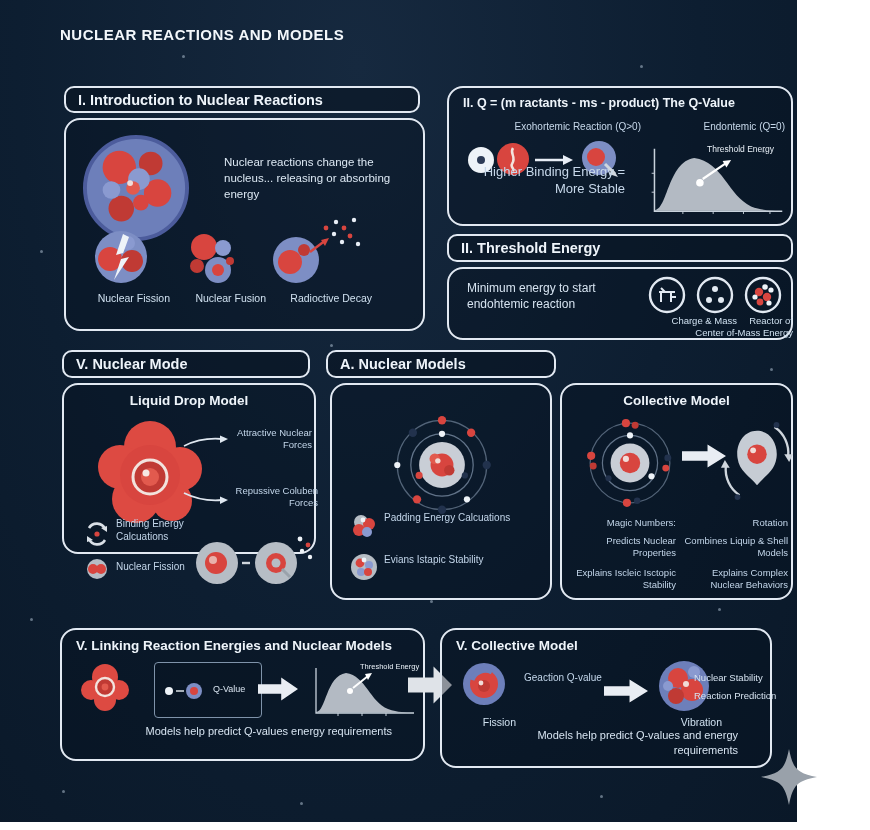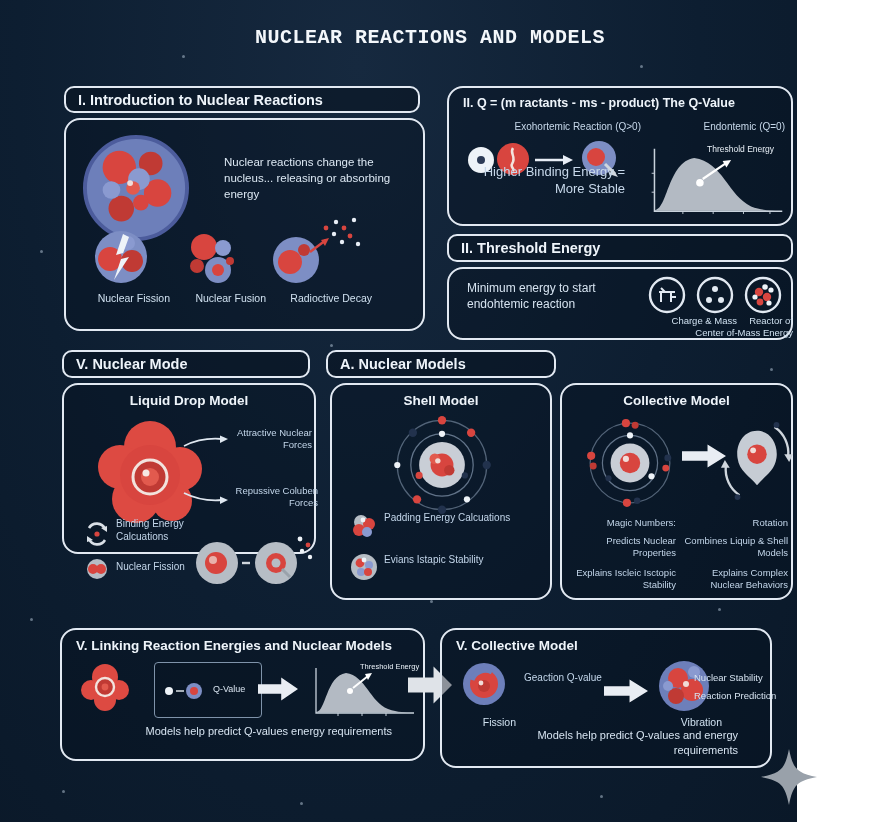--- a/index.html
+++ b/index.html
@@ -4,22 +4,22 @@
 <style>
   html,body{margin:0;padding:0;background:#ffffff;}
   #canvas{position:relative;width:870px;height:830px;background:#ffffff;overflow:hidden;
           font-family:"Liberation Sans", sans-serif;}
   .panel{position:absolute;left:0;top:0;width:797px;height:822px;
          background:radial-gradient(ellipse at 45% 8%, #16293f 0%, #0d1e31 55%, #0a1828 100%);}
   .abs{position:absolute;}
   .hdr{position:absolute;border:2px solid #e2e9f2;border-radius:10px;background:rgba(7,18,31,.55);
        color:#eef4fa;font-weight:bold;display:flex;align-items:center;padding:0 12px;box-sizing:border-box;}
   .box{position:absolute;border:2px solid #e2e9f2;border-radius:16px;background:rgba(6,16,29,.38);box-sizing:border-box;}
-  .title{position:absolute;left:60px;top:26px;width:740px;text-align:center;color:#f3f7fb;
-         font-size:20px;font-weight:bold;letter-spacing:.5px;font-family:Liberation Mono, monospace;}
+  .title{position:absolute;left:60px;top:26px;width:740px;color:#f3f7fb;
+         font-size:15px;font-weight:bold;letter-spacing:.5px;}
   .boxtitle{position:absolute;color:#eef4fa;font-weight:bold;font-size:13.5px;}
   .t{position:absolute;color:#cfe0ef;}
   .tc{text-align:right;}
   .blockarrow{position:absolute;background:#e9edf3;
               clip-path:polygon(0 32%,58% 32%,58% 6%,100% 50%,58% 94%,58% 68%,0 68%);}
   .star{position:absolute;width:3px;height:3px;border-radius:50%;background:#cfe0ef;opacity:.45;}
   svg{display:block;}
 </style>
 </head>
 <body>
@@ -250,21 +250,20 @@
             <circle cx="118" cy="26" r="2.2" fill="#eef3f8"></circle>
       </svg>
     </div>
   </div>
 
   <div class="hdr" style="left:326px;top:350px;width:230px;height:28px;font-size:14.5px">
     <span>A. Nuclear Models</span>
   </div>
 
   <div class="box" style="left:330px;top:383px;width:222px;height:217px">
-    <div class="boxtitle tc" style="left:0;top:8px;width:100%;text-align:center">Shell Model</div>
     <div class="abs" style="left:58px;top:28px">
       <svg width="104" height="104" viewBox="0 0 100 100">
         <circle cx="50" cy="50" r="30" fill="none" stroke="rgba(170,190,215,.55)" stroke-width="1.2"></circle>
         <circle cx="50" cy="50" r="43" fill="none" stroke="rgba(170,190,215,.45)" stroke-width="1.2"></circle>
         <circle cx="50" cy="50" r="22" fill="#c9ced6"></circle>
         <circle cx="50" cy="50" r="11" fill="#d8453f"></circle>
         <circle cx="43" cy="44" r="5" fill="#e25a4e"></circle>
         <circle cx="57" cy="55" r="5" fill="#c03a34"></circle>
         <circle cx="46" cy="46" r="2.6" fill="#f1dcd8"></circle>
         <circle cx="50" cy="7" r="4" fill="#d8453f"></circle>

